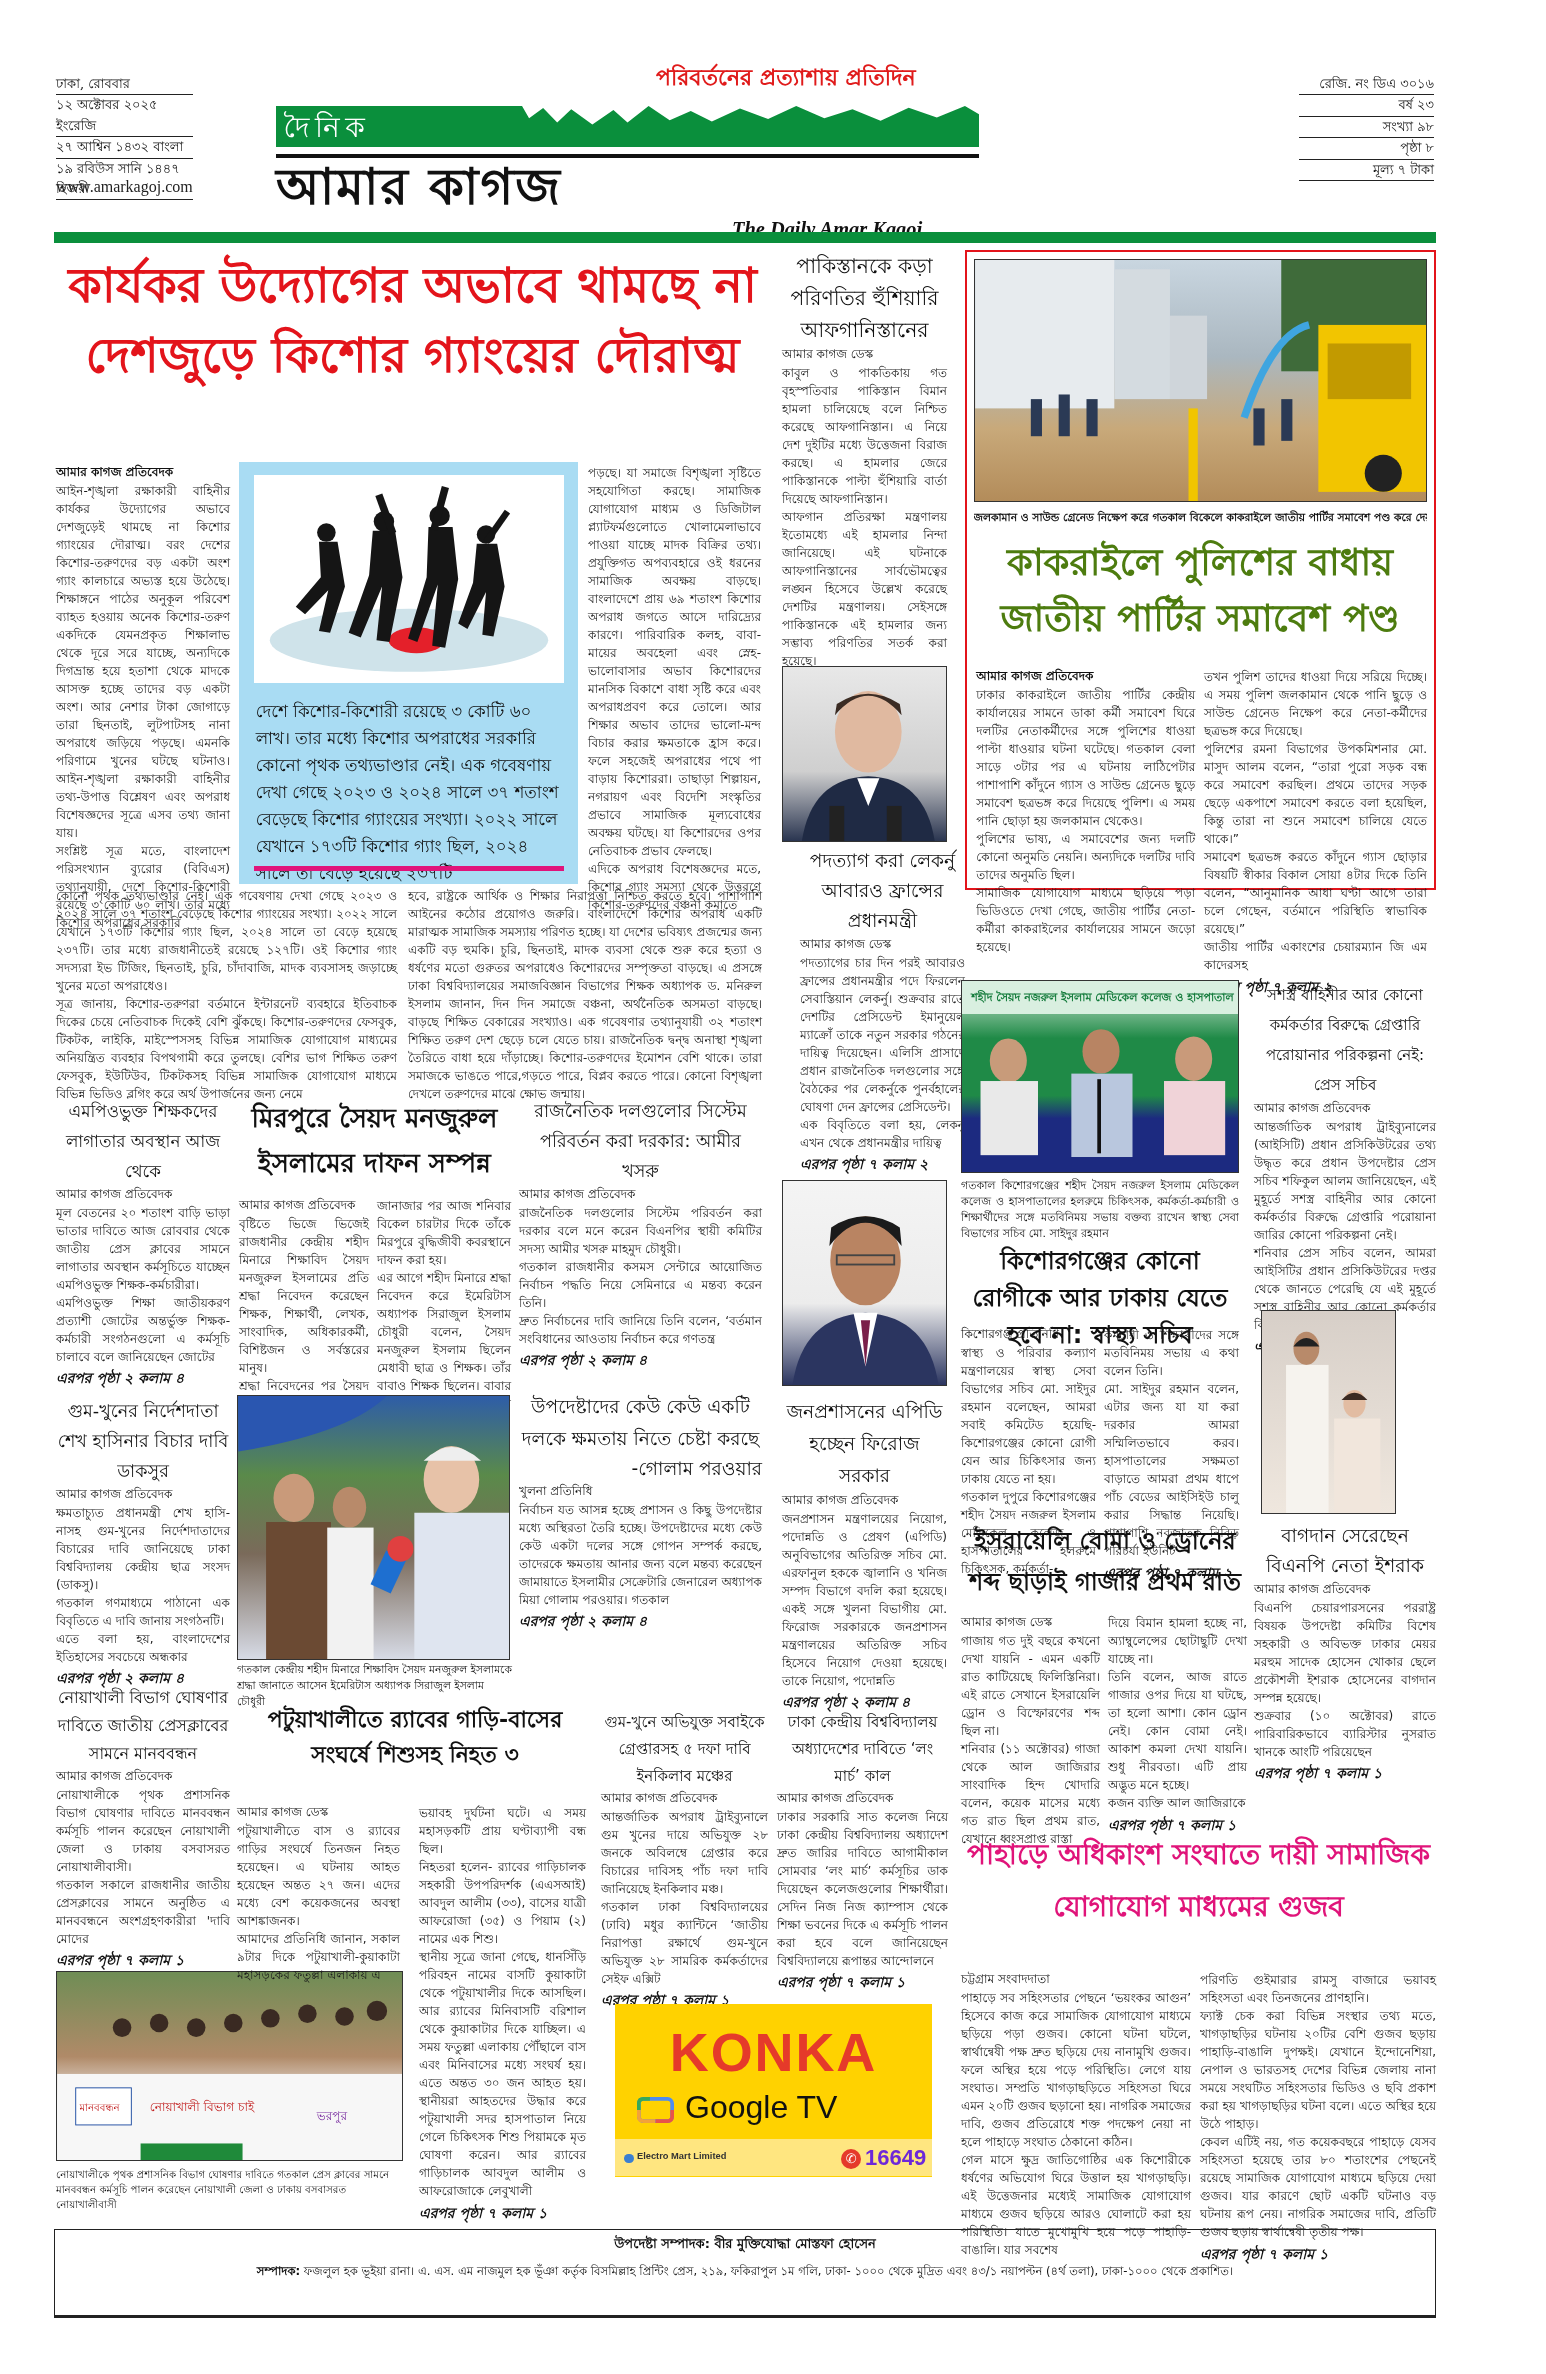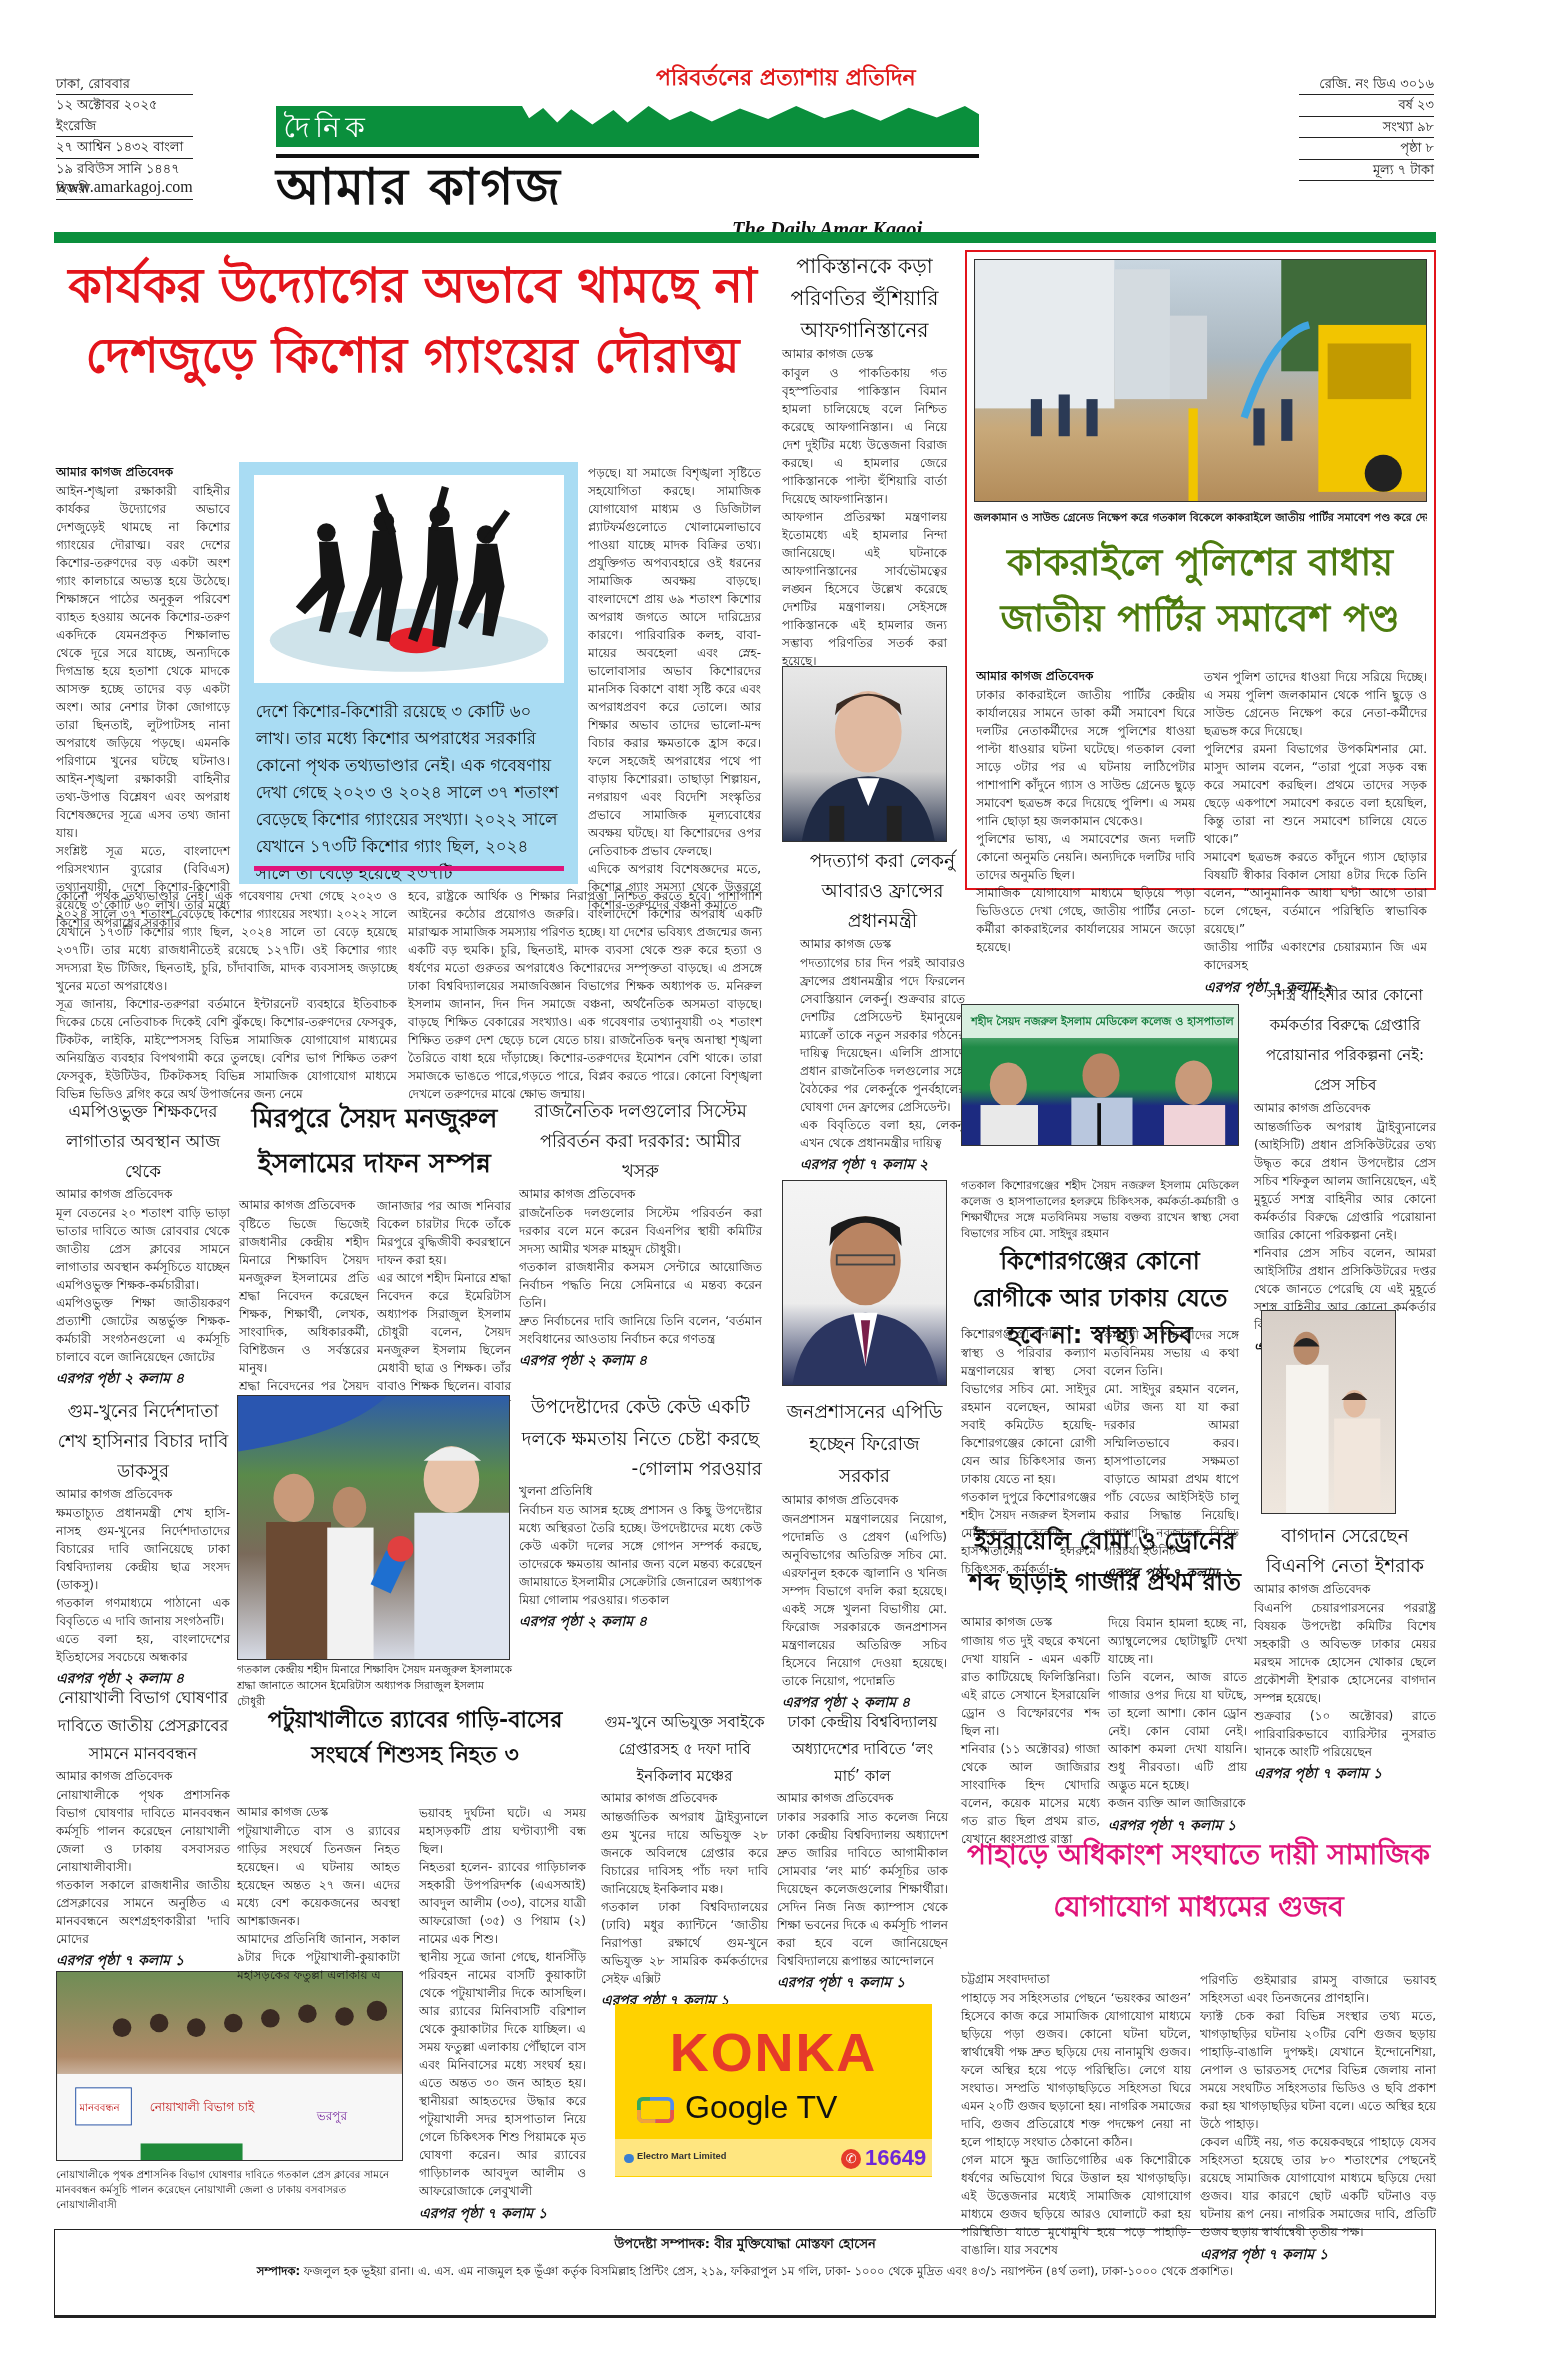--- a/index.html
+++ b/index.html
@@ -157,21 +157,21 @@
   </div>
   <div class="abs" style="left:237px; top:416px; width:223px;">
     <p class="txt par">তখন পুলিশ তাদের ধাওয়া দিয়ে সরিয়ে দিচ্ছে। এ সময় পুলিশ জলকামান থেকে পানি ছুড়ে ও সাউন্ড গ্রেনেড নিক্ষেপ করে নেতা-কর্মীদের ছত্রভঙ্গ করে দিয়েছে।</p>
     <p class="txt par">পুলিশের রমনা বিভাগের উপকমিশনার মো. মাসুদ আলম বলেন, “তারা পুরো সড়ক বন্ধ করে সমাবেশ করছিল। প্রথমে তাদের সড়ক ছেড়ে একপাশে সমাবেশ করতে বলা হয়েছিল, কিন্তু তারা না শুনে সমাবেশ চালিয়ে যেতে থাকে।”</p>
     <p class="txt par">সমাবেশ ছত্রভঙ্গ করতে কাঁদুনে গ্যাস ছোড়ার বিষয়টি স্বীকার বিকাল সোয়া ৪টার দিকে তিনি বলেন, “আনুমানিক আধা ঘণ্টা আগে তারা চলে গেছেন, বর্তমানে পরিস্থিতি স্বাভাবিক রয়েছে।”</p>
     <p class="txt par">জাতীয় পার্টির একাংশের চেয়ারম্যান জি এম কাদেরসহ</p>
     <div class="cont">এরপর পৃষ্ঠা ৭ কলাম ২</div>
   </div>
 </div>
 
-<div class="photo" style="left:961px; top:980px; width:278px; height:142px; background:linear-gradient(180deg,#d8ecdc 0%,#1f8a47 30%,#1f8a47 60%,#1c2a80 72%,#1c2a80 100%);margin-top:24px;">
+<div class="photo" style="left:961px; top:980px; width:278px; height:193px; background:linear-gradient(180deg,#d8ecdc 0%,#1f8a47 30%,#1f8a47 60%,#1c2a80 72%,#1c2a80 100%);">
   <div class="abs" style="left:0; top:0; width:278px; height:33px; background:#d9efe0; color:#127a3a; font-size:11px; line-height:33px; white-space:nowrap; overflow:hidden; padding-left:9.3px; font-family:'DejaVu Sans',sans-serif; font-weight:bold;">শহীদ সৈয়দ নজরুল ইসলাম মেডিকেল কলেজ ও হাসপাতাল</div>
   <svg class="abs" style="left:0;top:33px" width="278" height="160" viewBox="0 0 300 172">
     <ellipse cx="50" cy="50" rx="20" ry="24" fill="#c89b7a"></ellipse>
       <rect x="20" y="72" width="62" height="80" fill="#e9e9e9"></rect>
     <ellipse cx="150" cy="40" rx="20" ry="24" fill="#b88463"></ellipse>
       <rect x="118" y="64" width="66" height="90" fill="#b9c7de"></rect>
     <ellipse cx="250" cy="48" rx="20" ry="24" fill="#c99a7a"></ellipse>
       <rect x="218" y="72" width="66" height="80" fill="#f0d3d8"></rect>
     <rect x="146" y="70" width="4" height="80" fill="#111"></rect>
   </svg>

